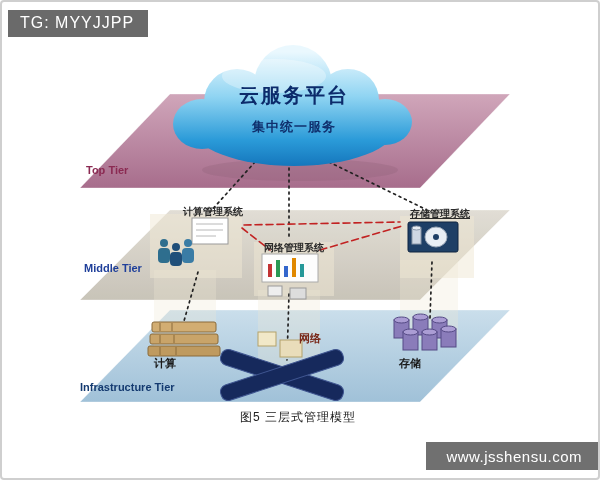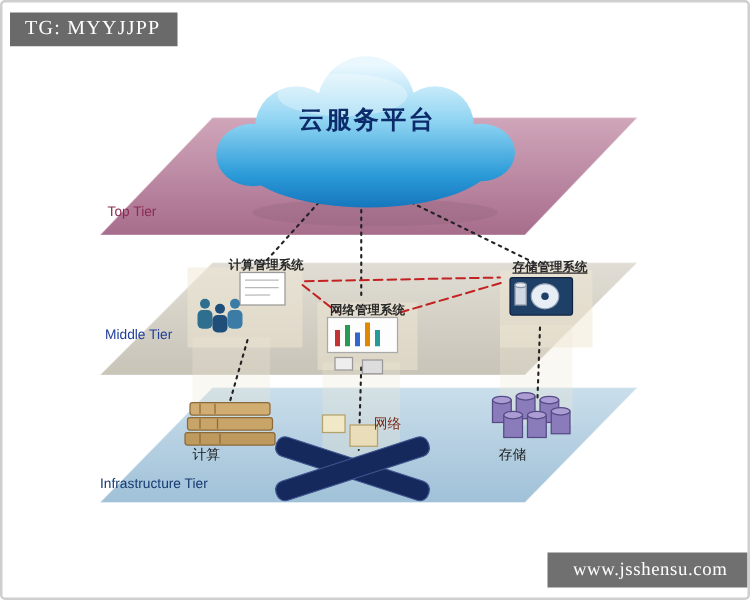--- a/index.html
+++ b/index.html
@@ -19,43 +19,43 @@
 
   .lbl { position:absolute; white-space:nowrap; }
   .cloud-title {
     left:222px; top:80px; width:140px; text-align:center;
     font-size:20px; font-weight:bold; color:#0c2b6b; letter-spacing:2px;
   }
   .cloud-subtitle {
     left:217px; top:116px; width:150px; text-align:center;
     font-size:13px; font-weight:bold; color:#10306e; letter-spacing:1px;
   }
-  .tier-label { font-size:11px; font-weight:normal; font-style:normal; }
+  .tier-label { font-size:11px; font-weight:bold; font-style:normal; }
   .tier-top   { left:84px;  top:162px; color:#8b2a52; }
   .tier-mid   { left:82px;  top:260px; color:#1f3f9a; }
   .tier-infra { left:78px;  top:379px; color:#143a70; }
 
   .sys-label { font-size:10px; font-weight:bold; color:#2a2a2a; text-align:center; }
   .sys-1 { left:158px; top:203px; width:106px; }
   .sys-2 { left:250px; top:239px; width:84px;  }
   .sys-3 { left:396px; top:205px; width:84px;text-decoration:underline;  }
 
-  .infra-label { font-size:11px; font-weight:normal; color:#1a1a1a; }
+  .infra-label { font-size:11px; font-weight:bold; color:#1a1a1a; }
   .infra-1 { left:152px; top:354px; }
   .infra-2 { left:297px; top:329px; color:#7a2a1a; }
   .infra-3 { left:397px; top:354px;text-align:right; }
 
   .caption {
     left:146px; top:407px; width:300px; text-align:center;
     font-size:12px; color:#222; letter-spacing:1px;
   }
 
   .watermark {
     position:absolute; color:#ffffff;
-    font-family:Liberation Serif, serif;
+    font-family:Liberation Sans, sans-serif;
   }
   .wm-tl {
     left:6px; top:8px;
     background:rgba(85,85,85,0.88);
     padding:4px 14px 5px 12px;
     font-size:16px; letter-spacing:1px;
   }
   .wm-br {
     right:0px; bottom:8px;
     background:rgba(97,97,97,0.9);
@@ -198,30 +198,32 @@
         <ellipse cx="418.5" cy="315" rx="7.5" ry="3"></ellipse>
         <ellipse cx="437.5" cy="318" rx="7.5" ry="3"></ellipse>
         <ellipse cx="408.5" cy="330" rx="7.5" ry="3"></ellipse>
         <ellipse cx="427.5" cy="330" rx="7.5" ry="3"></ellipse>
         <ellipse cx="446.5" cy="327" rx="7.5" ry="3"></ellipse>
       </g>
     </g>
   </svg>
 
   <div class="lbl cloud-title">云服务平台</div>
+  <div class="lbl cloud-subtitle">集中统一服务</div>
 
   <div class="lbl tier-label tier-top">Top Tier</div>
   <div class="lbl tier-label tier-mid">Middle Tier</div>
   <div class="lbl tier-label tier-infra">Infrastructure Tier</div>
 
   <div class="lbl sys-label sys-1">计算管理系统</div>
   <div class="lbl sys-label sys-2">网络管理系统</div>
   <div class="lbl sys-label sys-3">存储管理系统</div>
 
   <div class="lbl infra-label infra-1">计算</div>
   <div class="lbl infra-label infra-2">网络</div>
   <div class="lbl infra-label infra-3">存储</div>
 
+  <div class="lbl caption">图5 三层式管理模型</div>
 
   <div class="watermark wm-tl">TG: MYYJJPP</div>
   <div class="watermark wm-br">www.jsshensu.com</div>
 
 </div>
 
 </body></html>

